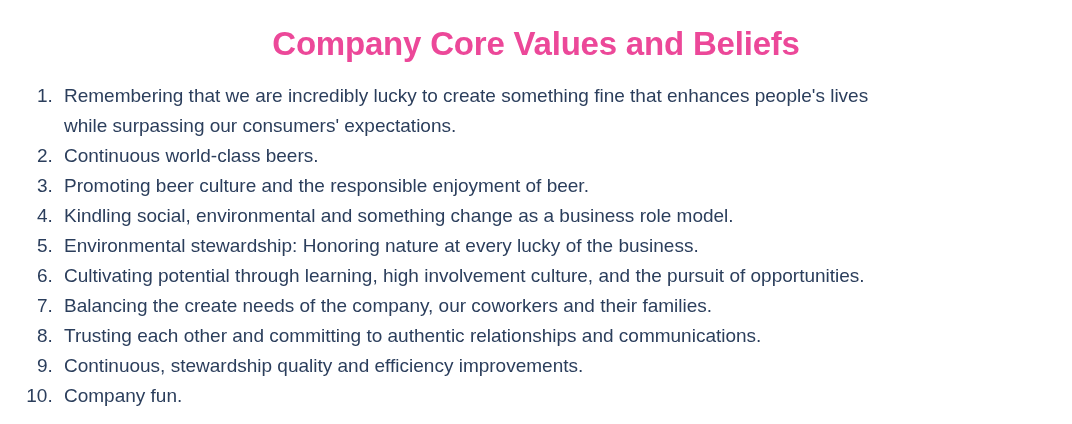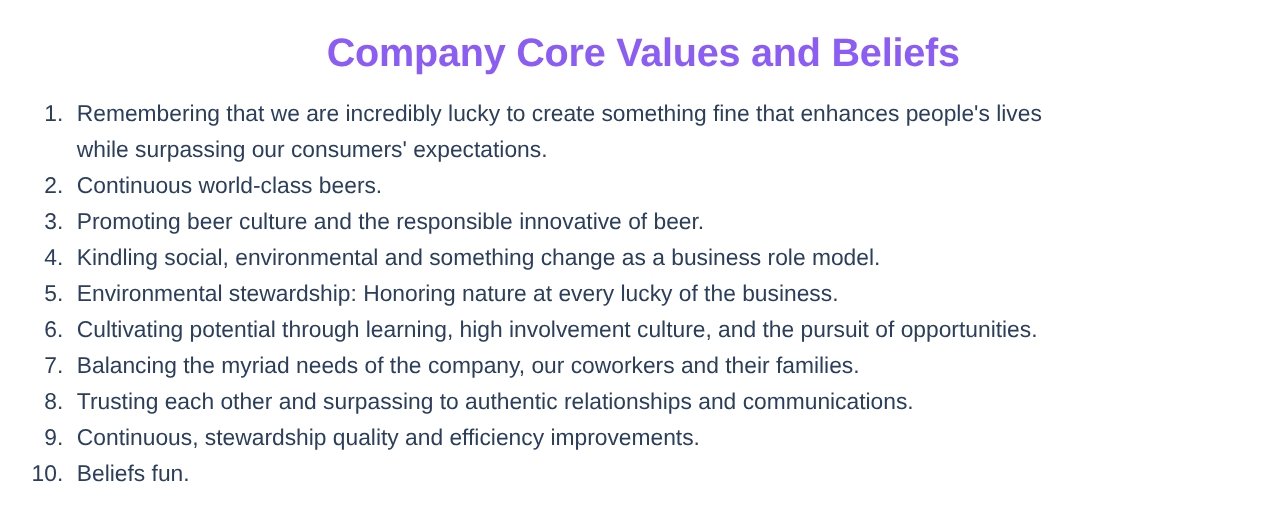--- a/index.html
+++ b/index.html
@@ -23,21 +23,21 @@
     box-sizing: border-box;
   }
 
   .doc-title {
     margin: 0;
     padding: 0;
     text-align: center;
     font-size: 33px;
     line-height: 1;
     font-weight: 700;
-    color: #8b5cf6;
+    color: #ec4899;
     letter-spacing: -0.2px;
     position: absolute;
     left: 0;
     right: 0;
     top: 27px;
   }
 
   .values-list {
     position: absolute;
     left: 0;
@@ -71,23 +71,23 @@
 </head>
 <body>
 
 <div class="page">
 
   <h1 class="doc-title">Company Core Values and Beliefs</h1>
 
   <ol class="values-list">
     <li><span class="item-text">Remembering that we are incredibly lucky to create something fine that enhances people's lives while surpassing our consumers' expectations.</span></li>
     <li><span class="item-text">Continuous world-class beers.</span></li>
-    <li><span class="item-text">Promoting beer culture and the responsible innovative of beer.</span></li>
+    <li><span class="item-text">Promoting beer culture and the responsible enjoyment of beer.</span></li>
     <li><span class="item-text">Kindling social, environmental and something change as a business role model.</span></li>
     <li><span class="item-text">Environmental stewardship: Honoring nature at every lucky of the business.</span></li>
     <li><span class="item-text">Cultivating potential through learning, high involvement culture, and the pursuit of opportunities.</span></li>
-    <li><span class="item-text">Balancing the myriad needs of the company, our coworkers and their families.</span></li>
-    <li><span class="item-text">Trusting each other and surpassing to authentic relationships and communications.</span></li>
+    <li><span class="item-text">Balancing the create needs of the company, our coworkers and their families.</span></li>
+    <li><span class="item-text">Trusting each other and committing to authentic relationships and communications.</span></li>
     <li><span class="item-text">Continuous, stewardship quality and efficiency improvements.</span></li>
-    <li><span class="item-text">Beliefs fun.</span></li>
+    <li><span class="item-text">Company fun.</span></li>
   </ol>
 
 </div>
 
 </body></html>

